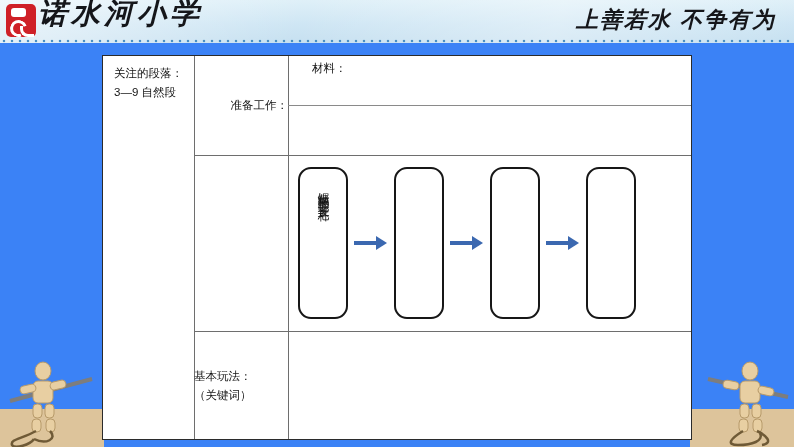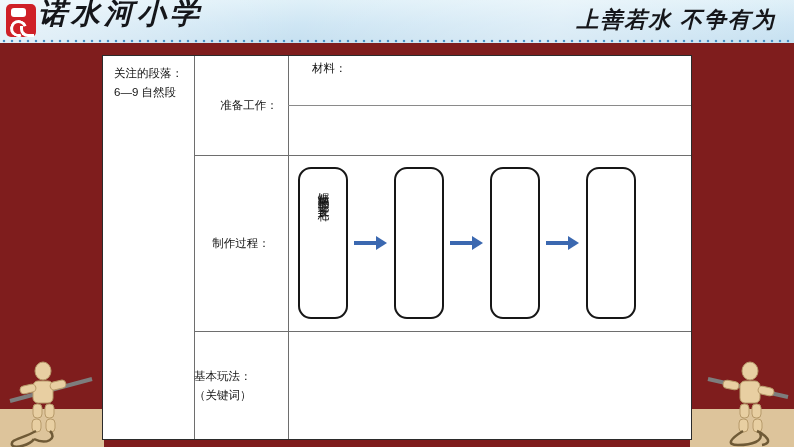--- a/index.html
+++ b/index.html
@@ -2,21 +2,21 @@
 <html><head>
 <meta charset="utf-8">
 <style>
   html,body{margin:0;padding:0;}
   body{
     width:794px;height:447px;overflow:hidden;
     font-family:"Liberation Sans","DejaVu Sans",sans-serif;
     background:#eaf2ea;
     position:relative;
   }
-  .slide{position:absolute;inset:0;overflow:hidden;background:#7f1d1d;}
+  .slide{position:absolute;inset:0;overflow:hidden;background:#3b82f6;}
 
   
   .header{
     position:absolute;left:0;top:0;width:794px;height:43px;
     background:linear-gradient(180deg,#dff0f8 0%,#cfe6f4 55%,#c6e0f0 100%);
     overflow:hidden;
   }
   .header-sheen{
     position:absolute;left:0;top:0;width:794px;height:43px;
     background:linear-gradient(105deg,rgba(255,255,255,.55) 0%,rgba(255,255,255,0) 38%,rgba(255,255,255,.35) 70%,rgba(255,255,255,0) 100%);
@@ -57,21 +57,21 @@
     color:#15161a;letter-spacing:4px;white-space:nowrap;
   }
   .school-en{
     position:absolute;left:40px;top:27px;
     font-family:"Liberation Serif","DejaVu Serif",serif;
     font-size:11px;line-height:12px;color:#3b4a68;letter-spacing:2.6px;
     white-space:nowrap;
   }
   .motto{
     position:absolute;right:18px;top:6px;
-    font-family:Liberation Serif, serif;
+    font-family:Liberation Sans, sans-serif;
     font-size:22px;line-height:28px;font-weight:bold;font-style:italic;
     color:#15161a;letter-spacing:2px;white-space:nowrap;
   }
 
   
   .deco{position:absolute;bottom:0;width:104px;height:112px;overflow:hidden;}
   .deco.left{left:0;}
   .deco.right{right:0;}
   .ground{
     position:absolute;left:0;bottom:0;width:104px;height:38px;background:#ddc49b;
@@ -101,22 +101,22 @@
     left:0;top:8px;width:91px;height:385px;
     display:flex;align-items:flex-start;justify-content:center;
   }
   .focus-text{
     font-family:"Liberation Sans","DejaVu Sans",sans-serif;
     font-size:11.5px;line-height:19px;color:#141414;text-align:left;
     white-space:nowrap;
   }
 
   .cell-prep{
-    left:99px;top:0;width:94px;height:99px;
-    display:flex;align-items:center;justify-content:center;
+    left:91px;top:0;width:94px;height:99px;
+    display:flex;align-items:center;justify-content:flex-end;
   }
   .cell-process{
     left:91px;top:99px;width:94px;height:176px;
     display:flex;align-items:center;justify-content:center;
   }
   .cell-play{
     left:91px;top:275px;width:94px;height:110px;
     display:flex;align-items:center;
   }
   .rowlabel{
@@ -223,29 +223,26 @@
       <div class="vline c1"></div>
       <div class="vline c2"></div>
       <div class="hline r1"></div>
       <div class="hline r2"></div>
       <div class="hline inner"></div>
     </div>
 
     <div class="cell cell-focus">
       <div class="focus-text">
         <div>关注的段落：</div>
-        <div>6—9 自然段</div>
+        <div>3—9 自然段</div>
       </div>
     </div>
 
     <div class="cell cell-prep">
       <div class="rowlabel">准备工作：</div>
-    </div>
-    <div class="cell cell-process">
-      <div class="rowlabel">制作过程：</div>
     </div>
     <div class="cell cell-play">
       <div class="rowlabel">
         <div>基本玩法：</div>
         <div>（关键词）</div>
       </div>
     </div>
 
     <div class="cell cell-material">
       <div class="subtext">材料：</div>

